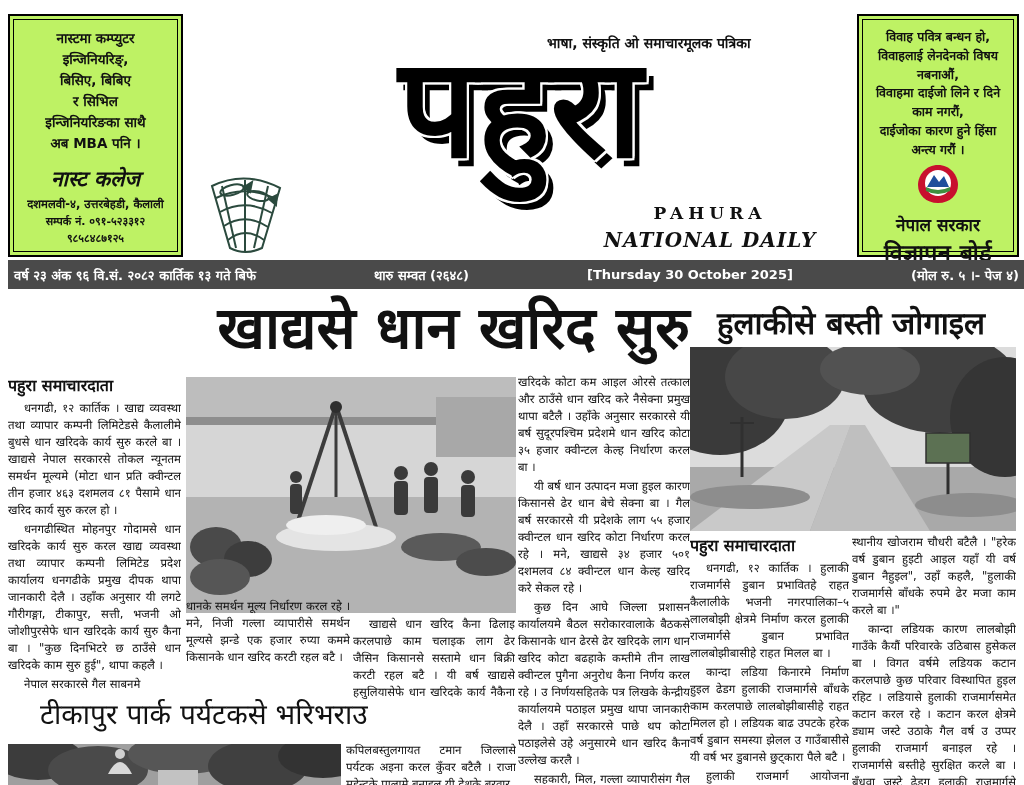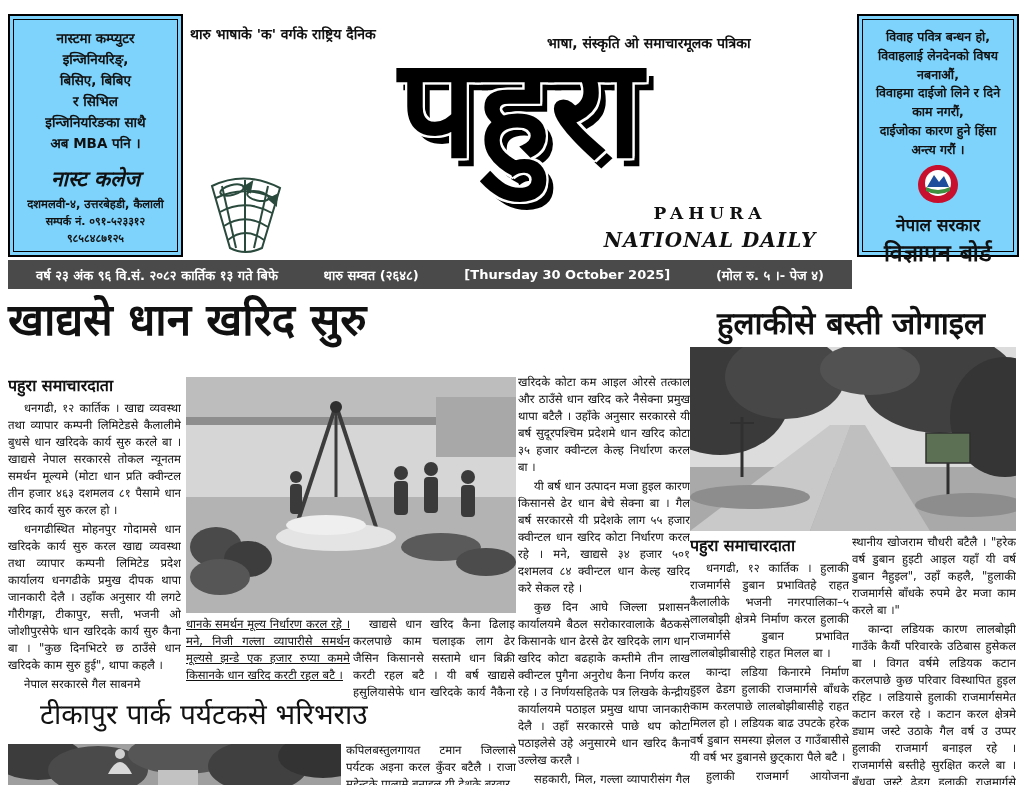--- a/index.html
+++ b/index.html
@@ -1,20 +1,20 @@
 <!DOCTYPE html>
 <html><head>
 <meta charset="utf-8">
 <style>
   html,body{margin:0;padding:0;}
   body{font-family:"DejaVu Sans","Liberation Sans",sans-serif;background:#e9e9e9;}
   .page{position:relative;width:1024px;height:785px;background:#ffffff;color:#111;overflow:hidden;margin:0 auto;}
 
   
-  .adbox{position:absolute;border:2px solid #000;padding:3px;box-sizing:border-box;background:#7dd3fc;}
+  .adbox{position:absolute;border:2px solid #000;padding:3px;box-sizing:border-box;background:#bef264;}
   .adbox-inner{border:1px solid #000;height:100%;box-sizing:border-box;text-align:center;padding:8px 4px 4px;display:flex;flex-direction:column;justify-content:flex-start;}
   .pre{white-space:pre-line;}
   .adbox-left{left:8px;top:14px;width:175px;height:243px;}
   .adbox-right{left:857px;top:14px;width:162px;height:243px;}
   .ad-main{font-size:13.5px;font-weight:bold;line-height:1.55;}
   .ad-college{font-size:21px;font-weight:bold;margin-top:10px;font-style:italic;}
   .ad-addr{font-size:11.5px;font-weight:bold;margin-top:4px;}
   .ad-contact{font-size:11px;font-weight:bold;margin-top:2px;}
   .ad-right-main{font-size:12.5px;font-weight:bold;line-height:1.5;}
   .gov-line{font-size:17px;font-weight:bold;margin-top:2px;}
@@ -26,34 +26,34 @@
   .tagline-right{left:547px;top:33px;}
   .mast-title-wrap{position:absolute;left:193px;top:30px;width:655px;height:185px;text-align:center;}
   .mast-title{position:absolute;left:0;right:0;top:0;font-size:138px;line-height:1.15;font-weight:bold;white-space:nowrap;}
   .mast-title.back{color:#000;transform:translate(7px,8px);}
   .mast-title.front{color:#000;text-shadow:-2px -2px 0 #fff,2px -2px 0 #fff,-2px 2px 0 #fff,2px 2px 0 #fff,0 -2px 0 #fff,0 2px 0 #fff,-2px 0 0 #fff,2px 0 0 #fff;}
   .mast-latin{position:absolute;left:620px;top:203px;width:180px;text-align:center;font-family:"DejaVu Serif","Liberation Serif",serif;font-size:17px;font-weight:bold;letter-spacing:5px;}
   .mast-sub{position:absolute;left:600px;top:228px;width:220px;text-align:center;font-family:"DejaVu Serif","Liberation Serif",serif;font-style:italic;font-size:20px;font-weight:bold;letter-spacing:1px;}
   .mast-logo{position:absolute;left:192px;top:168px;width:106px;height:88px;}
 
   
-  .dateline{position:absolute;left:8px;top:260px;width:844px;height:29px;background:#4a4a4a;color:#fff;display:flex;align-items:center;justify-content:space-between;box-sizing:border-box;padding:0 28px;font-size:13px;font-weight:bold;}
-
-  
-  .lead-headline{position:absolute;left:8px;top:292px;width:682px;height:80px;font-size:44px;font-weight:bold;white-space:nowrap;letter-spacing:0;line-height:1.25;}
+  .dateline{position:absolute;left:8px;top:260px;width:1017px;height:29px;background:#4a4a4a;color:#fff;display:flex;align-items:center;justify-content:space-between;box-sizing:border-box;padding:0 6px;font-size:13px;font-weight:bold;}
+
+  
+  .lead-headline{position:absolute;left:8px;top:292px;width:682px;height:80px;font-size:58px;font-weight:bold;white-space:nowrap;letter-spacing:0;line-height:1.25;text-align:right;}
   .postal-headline{position:absolute;left:692px;top:301px;width:326px;font-size:31px;font-weight:bold;white-space:nowrap;margin-left:25px;}
   .second-headline{position:absolute;left:8px;top:694px;width:508px;font-size:28px;font-weight:normal;white-space:nowrap;margin-left:32px;}
 
   
   .col{position:absolute;font-size:11.5px;line-height:1.48;text-align:justify;overflow:hidden;}
   .col p{margin:0 0 2px 0;}
   .col p + p{text-indent:16px;}
   .byline{font-weight:bold;font-size:16px;margin:0 0 1px 0;}
   .col-1{left:8px;top:374px;width:173px;height:328px;}
-  .col-2{left:186px;top:616px;width:164px;height:86px;text-decoration:underline;}
+  .col-2{left:186px;top:598px;width:164px;height:86px;}
   .col-3{left:353px;top:616px;width:162px;height:86px;}
   .col-4{left:518px;top:374px;width:172px;height:410px;}
   .col-tika{left:346px;top:742px;width:170px;height:43px;}
   .col-postL{left:690px;top:534px;width:159px;height:251px;}
   .col-postR{left:852px;top:534px;width:164px;height:251px;}
 
   
   .photo{position:absolute;overflow:hidden;background:#cfcfcf;}
   .photo svg{display:block;}
   .photo-lead{left:186px;top:377px;width:330px;height:236px;}
@@ -73,21 +73,20 @@
 र सिभिल
 इन्जिनियरिङका साथै
 अब MBA पनि ।</div>
       <div class="ad-college">नास्ट कलेज</div>
       <div class="ad-addr">दशमलवी-४, उत्तरबेहडी, कैलाली</div>
       <div class="ad-contact">सम्पर्क नं. ०९१-५२३३१२</div>
       <div class="ad-contact">९८५८४८७१२५</div>
     </div>
   </div>
 
-  <div class="tagline tagline-left">थारु भाषाके 'क' वर्गके राष्ट्रिय दैनिक</div>
   <div class="tagline tagline-right">भाषा, संस्कृति ओ समाचारमूलक पत्रिका</div>
 
   <div class="mast-title-wrap">
     <div class="mast-title back">पहुरा</div>
     <div class="mast-title front">पहुरा</div>
   </div>
 
   <div class="mast-logo">
     <svg width="106" height="88" viewBox="0 0 106 88">
       <g stroke="#2b4a3e" stroke-width="2" fill="none">

